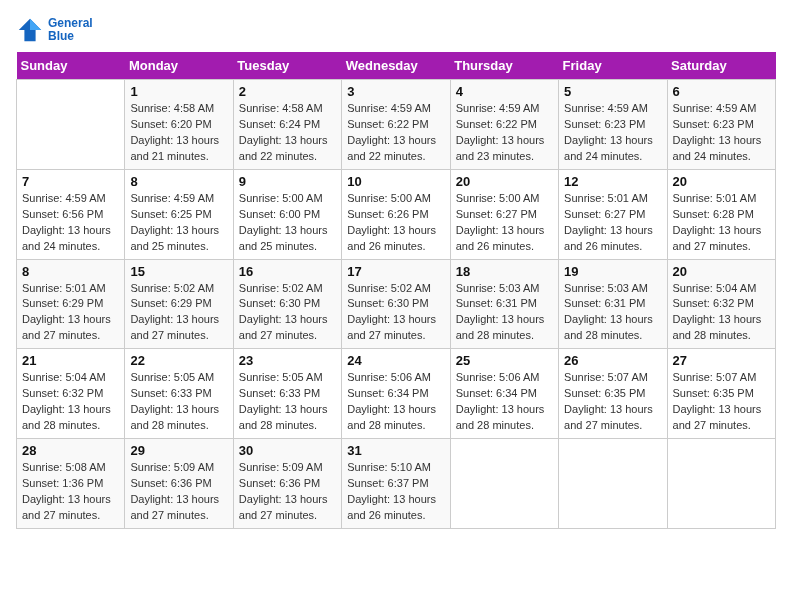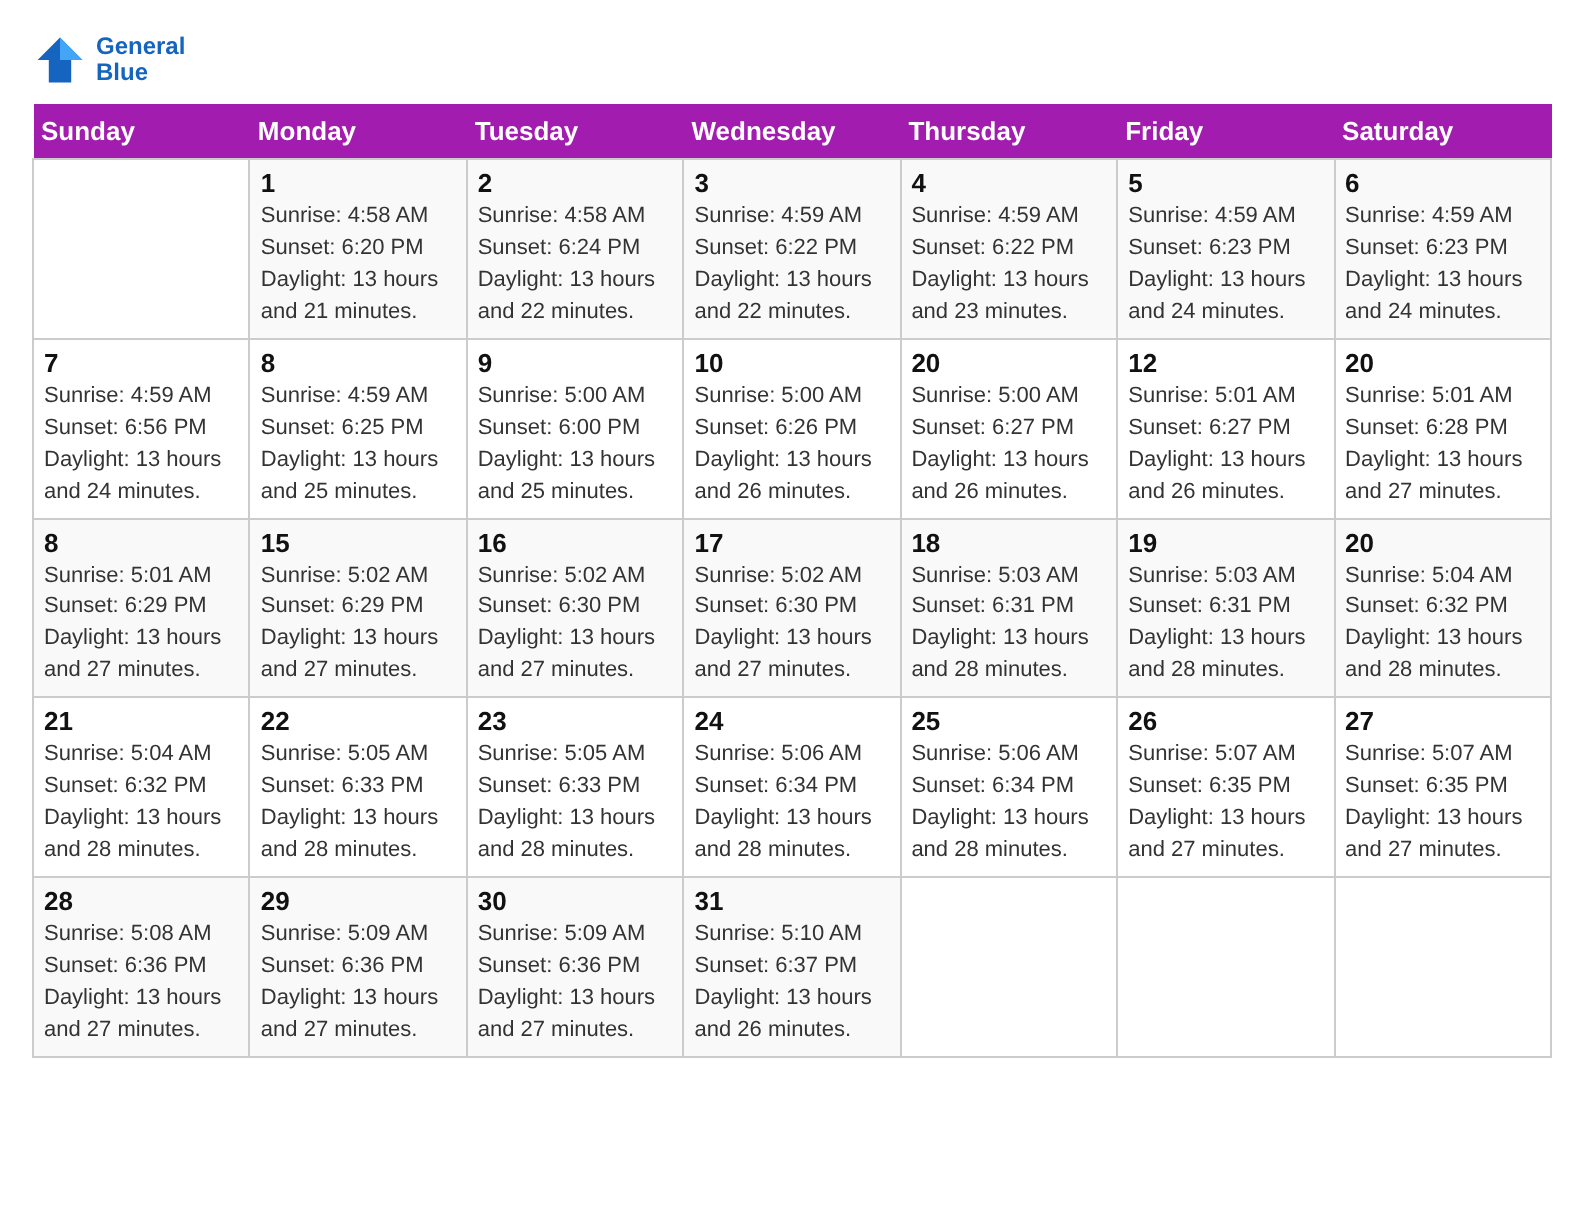--- a/index.html
+++ b/index.html
@@ -313,21 +313,21 @@
           <div class="day-info">Sunrise: 5:07 AM
 Sunset: 6:35 PM
 Daylight: 13 hours
 and 27 minutes.</div>
         </td>
       </tr>
       <tr>
         <td>
           <span class="day-number">28</span>
           <div class="day-info">Sunrise: 5:08 AM
-Sunset: 6:36 PM
+Sunset: 1:36 PM
 Daylight: 13 hours
 and 27 minutes.</div>
         </td>
         <td>
           <span class="day-number">29</span>
           <div class="day-info">Sunrise: 5:09 AM
 Sunset: 6:36 PM
 Daylight: 13 hours
 and 27 minutes.</div>
         </td>

